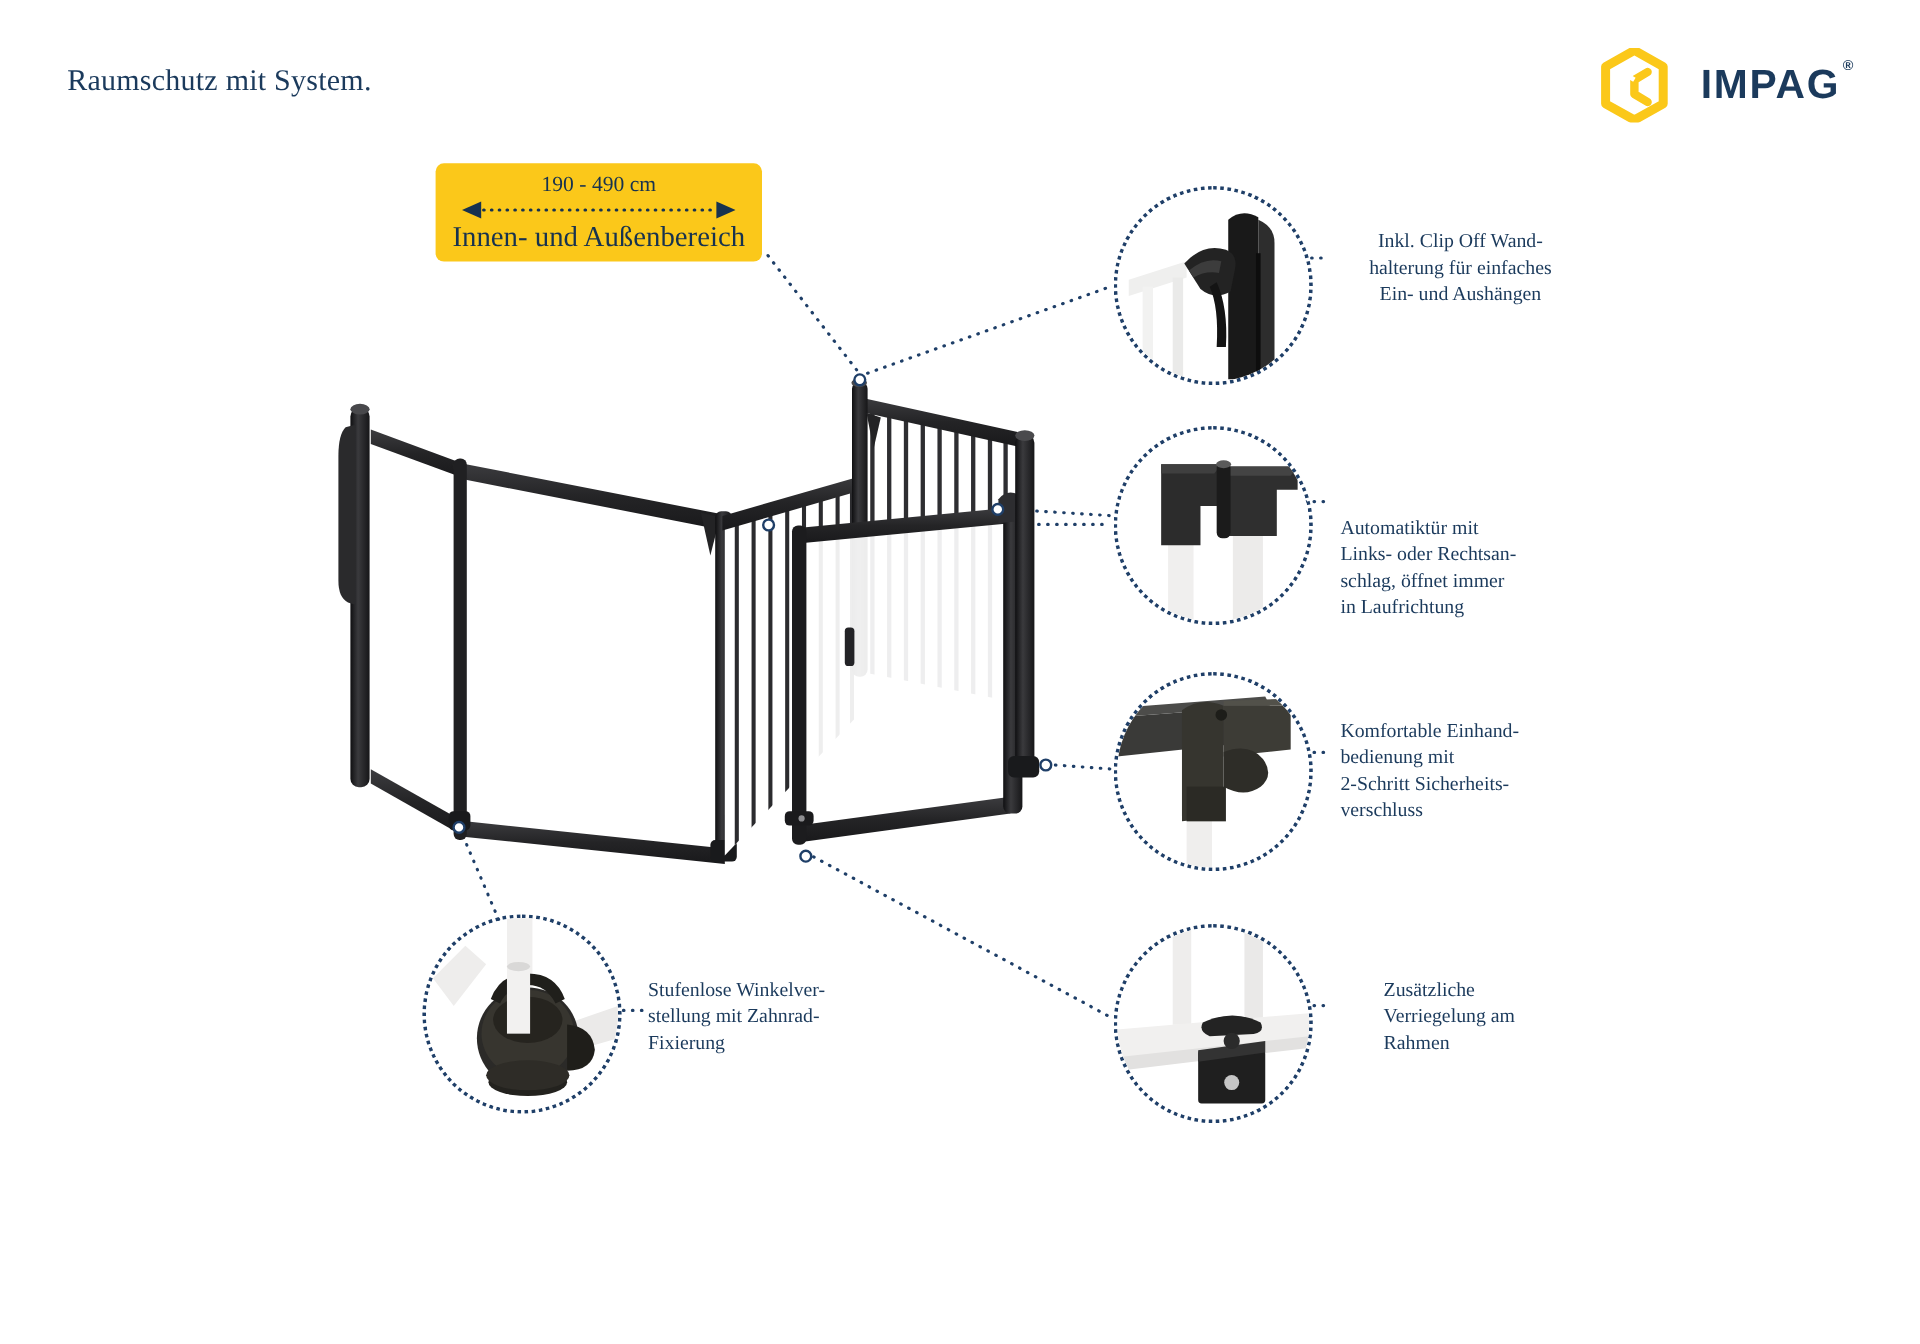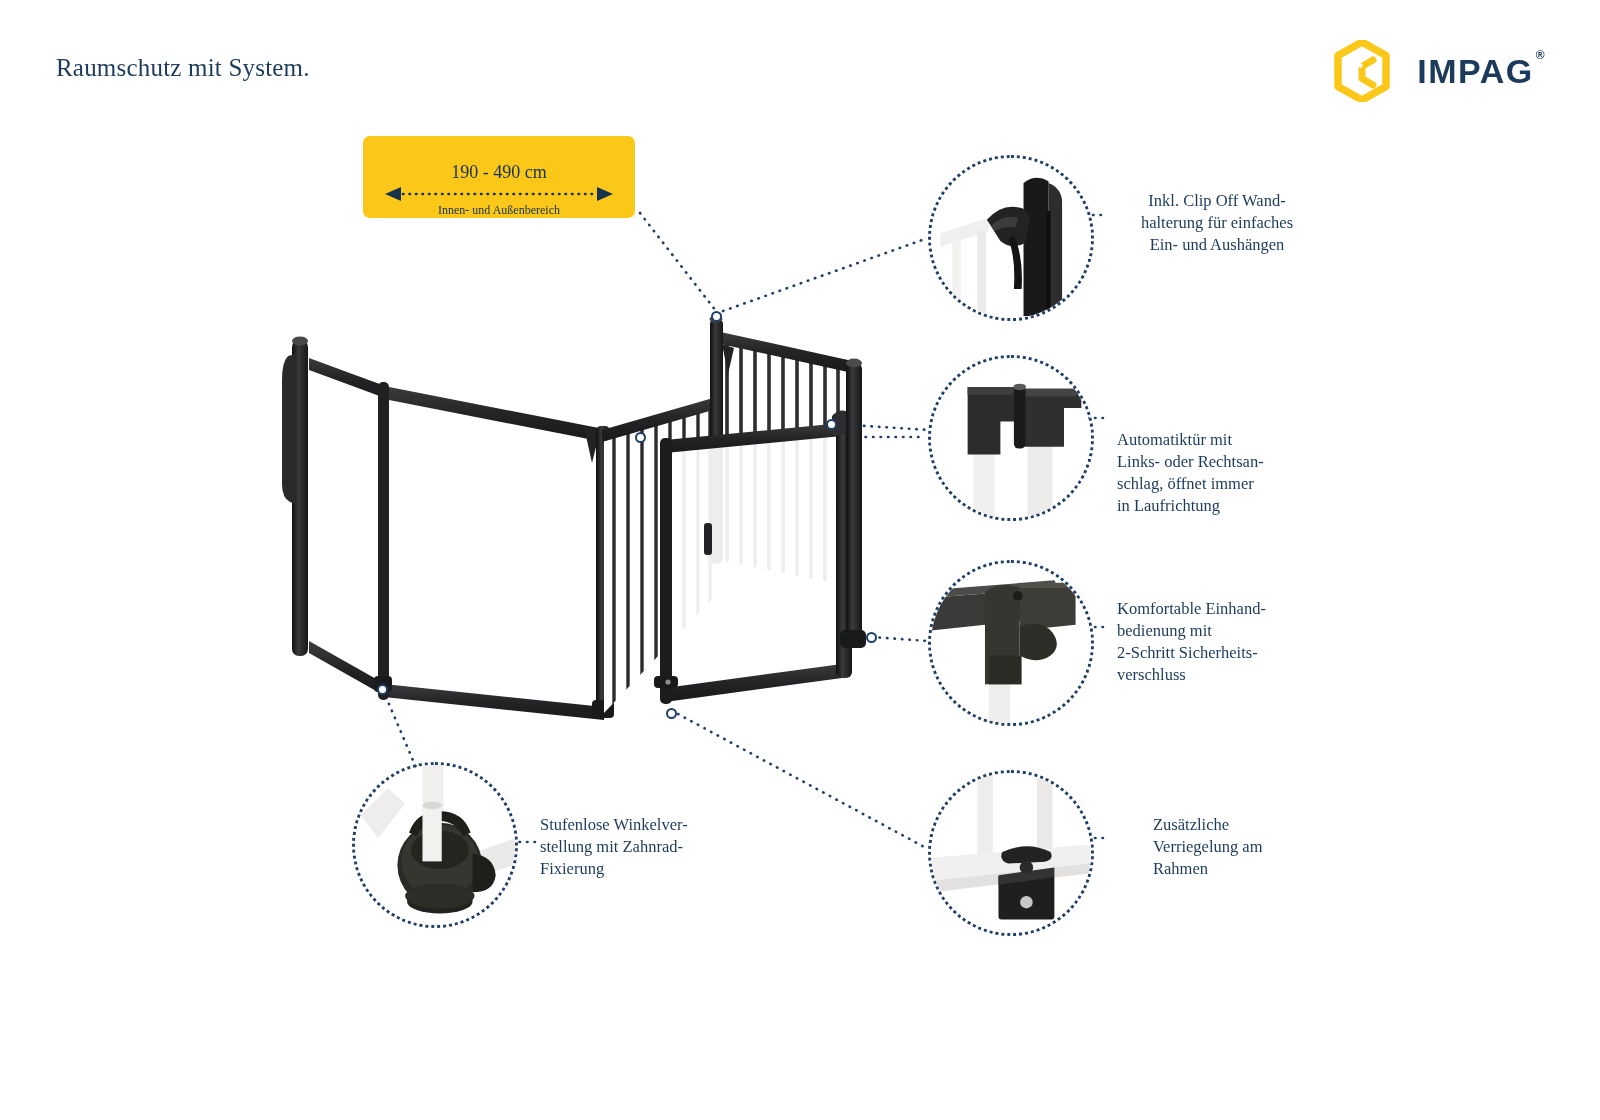--- a/index.html
+++ b/index.html
@@ -67,37 +67,37 @@
   
   .size-badge {
     position: absolute;
     left: 363px;
     top: 136px;
     width: 272px;
     height: 82px;
     background: #fbc81a;
     border-radius: 7px;
     box-sizing: border-box;
-    padding-top: 26px;
+    padding-top: 7px;
     text-align: center;
   }
   .size-badge .range {
     font-size: 18px;
     color: #17324f;
     font-family: "Liberation Serif", "DejaVu Serif", serif;
     line-height: 1.2;
   }
   .size-badge .arrow-row {
     height: 16px;
     margin: 2px auto 1px auto;
     width: 228px;
     position: relative;
   }
   .size-badge .area {
-    font-size: 12px;
+    font-size: 24px;
     color: #17324f;
     font-family: "Liberation Serif", "DejaVu Serif", serif;
     line-height: 1.2;
   }
 
   
   .bubble {
     position: absolute;
     border-radius: 50%;
     border: 3px dotted #1f3f68;

